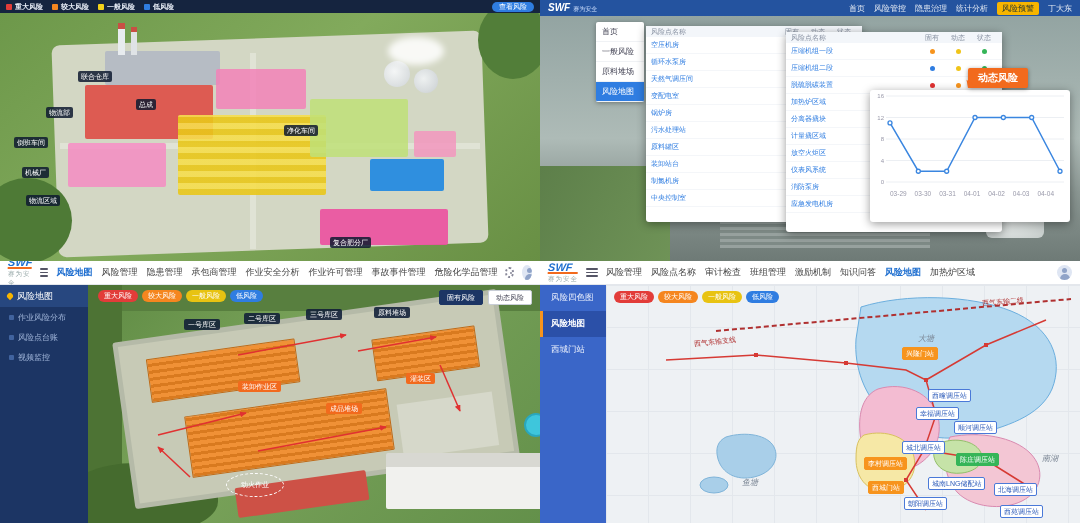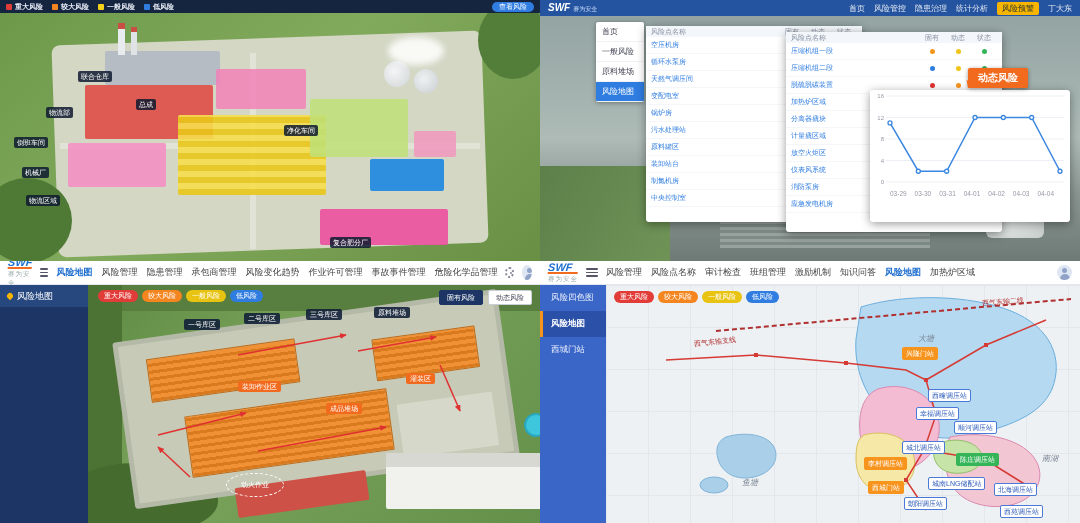--- a/index.html
+++ b/index.html
@@ -484,36 +484,53 @@
       <nav class="app-nav">
 
           <span class="nv active">风险地图</span>
 
           <span class="nv">风险管理</span>
 
           <span class="nv">隐患管理</span>
 
           <span class="nv">承包商管理</span>
 
-          <span class="nv">风险变化趋势</span>
+          <span class="nv">作业安全分析</span>
 
           <span class="nv">作业许可管理</span>
 
           <span class="nv">事故事件管理</span>
 
           <span class="nv">危险化学品管理</span>
         </nav>
       <span class="gear"></span>
       <span class="avatar"></span>
     </header>
     <aside class="q3-sidebar">
       <div class="q3-side-title">
         <i class="pin"></i>
         <span>风险地图</span>
       </div>
+      <div>
+
+          <div class="q3-side-it">
+            <i></i>
+            <span>作业风险分布</span>
+          </div>
+
+          <div class="q3-side-it">
+            <i></i>
+            <span>风险点台账</span>
+          </div>
+
+          <div class="q3-side-it">
+            <i></i>
+            <span>视频监控</span>
+          </div>
+        </div>
     </aside>
     <div class="q3-map">
 
       <div class="q3-legendrow">
 
           <span class="risk-pill" style="background: rgb(226, 60, 57);">重大风险</span>
 
           <span class="risk-pill" style="background: rgb(245, 134, 31);">较大风险</span>
 
           <span class="risk-pill" style="background: rgb(232, 195, 18);">一般风险</span>

